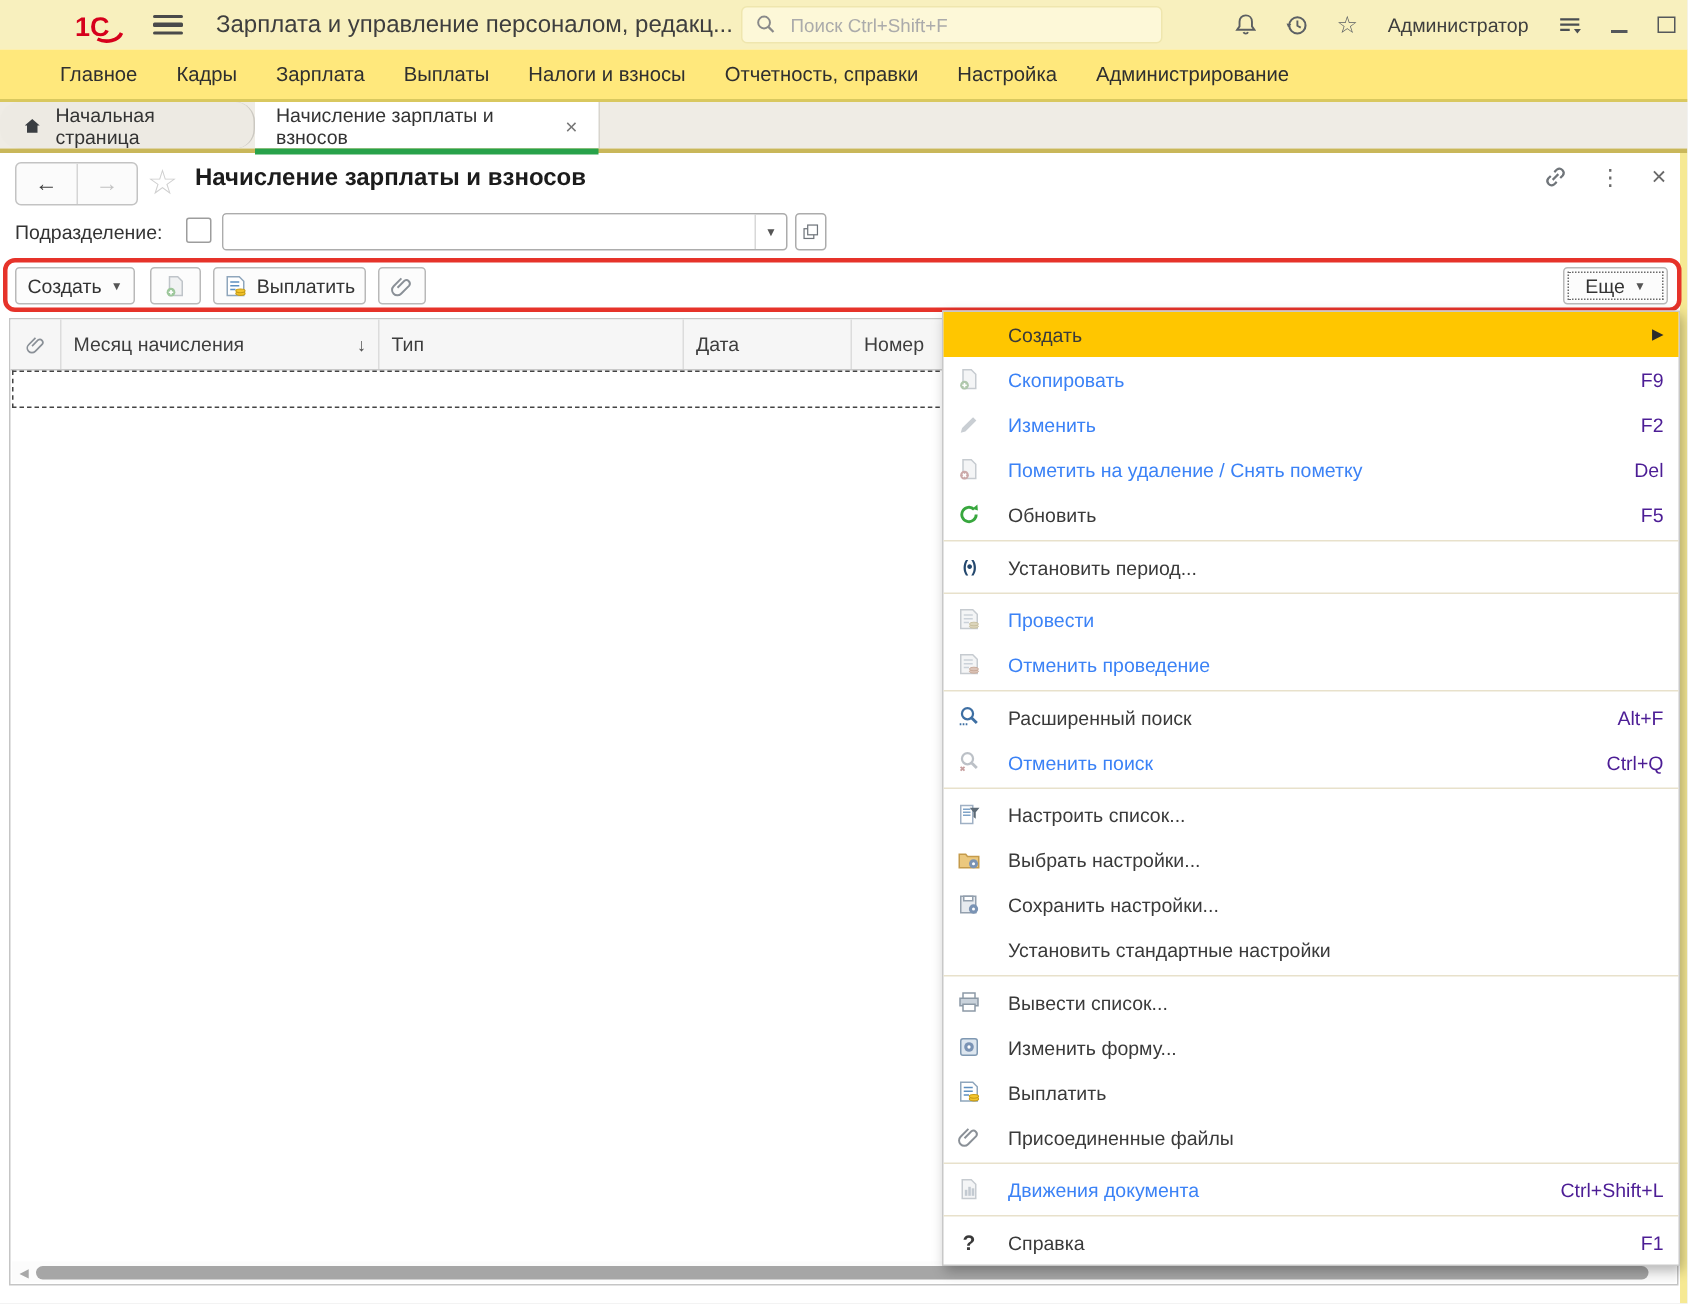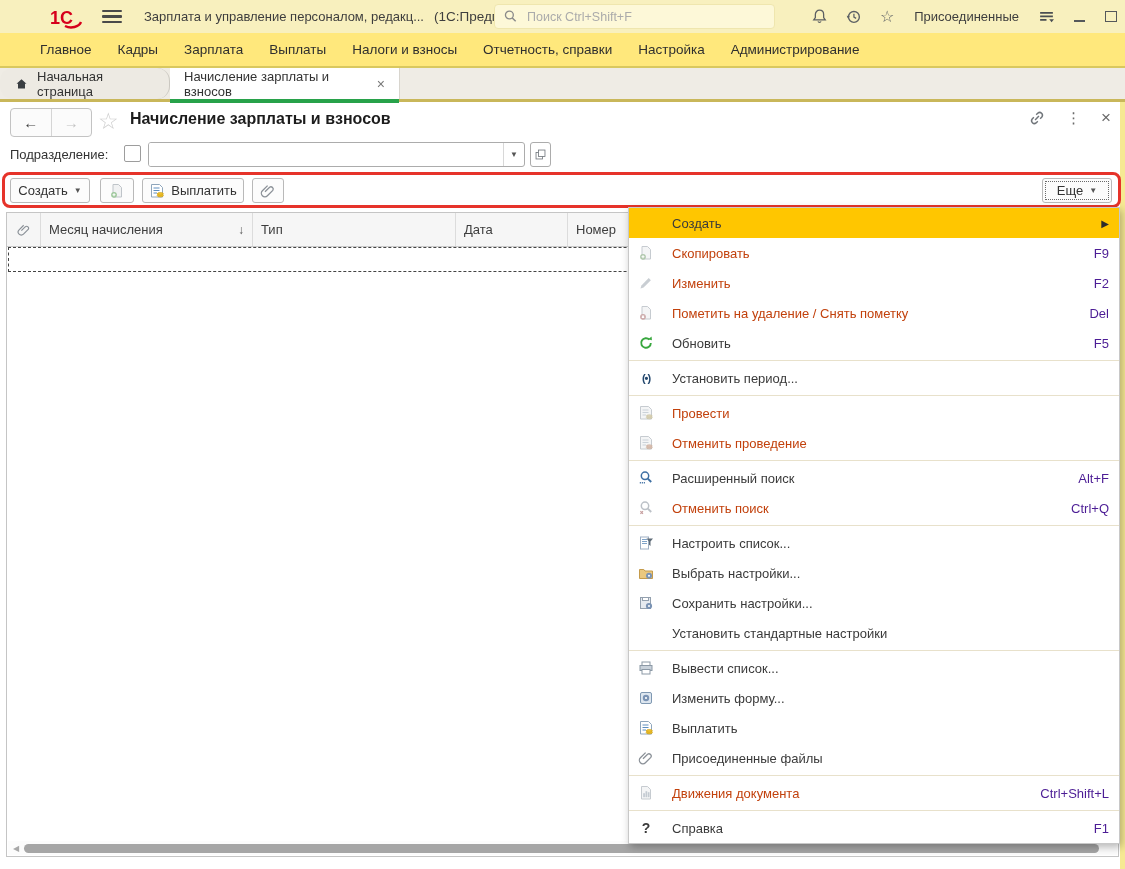--- a/index.html
+++ b/index.html
@@ -5,21 +5,21 @@
   html,body{margin:0;padding:0;background:#e9e9e9;}
   #app{position:relative;width:1125px;height:869px;background:#fff;overflow:hidden;
        font-family:"Liberation Sans",sans-serif;font-size:13px;color:#3a3a3a;}
   .abs{position:absolute;}
   svg{display:block;}
   
   #titlebar{left:0;top:0;width:1125px;height:33px;background:#F8F0BE;display:flex;align-items:center;padding-left:40px;}
   #logo{margin-left:10px;}
   #hamburger{margin-left:18px;display:flex;flex-direction:column;gap:3px;cursor:pointer;}
   #hamburger i{display:block;width:20px;height:2.4px;background:#4a4a4a;border-radius:1px;}
-  #tb-title{margin-left:22px;font-size:13px;color:#3e3e3e;white-space:nowrap;}
+  #tb-title{margin-left:22px;font-size:16px;color:#3e3e3e;white-space:nowrap;}
   #tb-app{margin-left:10px;font-size:13.5px;color:#3e3e3e;}
   #searchbox{position:absolute;left:494px;top:4px;width:281px;height:25px;background:#FDF8D8;
              border:1px solid #EFE6AE;border-radius:4px;display:flex;align-items:center;box-sizing:border-box;}
   #searchbox input{border:none;outline:none;background:transparent;flex:1;font-family:"Liberation Sans",sans-serif;
              font-size:12.5px;color:#555;}
   #searchbox input::placeholder{color:#ABABAB;}
   .tb-ic{width:30px;height:26px;display:flex;align-items:center;justify-content:center;cursor:pointer;}
   #tb-right{position:absolute;right:8px;top:0;height:33px;display:flex;align-items:center;gap:4px;}
   #tb-user{font-size:13px;color:#3e3e3e;margin:0 8px;}
   .winbtn{width:28px;height:26px;display:flex;align-items:center;justify-content:center;cursor:pointer;color:#55585b;}
@@ -86,21 +86,21 @@
   #hscroll{position:absolute;left:1px;right:1px;bottom:1px;height:14px;background:#FCFCFC;display:flex;align-items:center;}
   #hs-left{width:16px;text-align:center;color:#A8A8A8;font-size:8px;cursor:pointer;}
   #hs-thumb{height:9px;background:#A6A6A6;border-radius:5px;flex:0 0 1075px;cursor:grab;}
   
   #ctxmenu{left:628px;top:207px;width:492px;background:#fff;border:1px solid #C8C8C8;z-index:50;
            box-shadow:2px 3px 8px rgba(0,0,0,.28);box-sizing:border-box;padding:0;}
   .mi{height:30px;display:flex;align-items:center;padding:0 10px 0 0;cursor:pointer;}
   .mic{width:16px;height:16px;flex:0 0 16px;margin-left:9px;display:flex;align-items:center;justify-content:center;}
   .mil{margin-left:18px;font-size:13px;color:#3a3a3a;white-space:nowrap;flex:1;}
   .mis{font-size:13px;color:#4c1d95;margin-left:12px;}
-  .mi.dis .mil{color:#c2410c;}
+  .mi.dis .mil{color:#3b82f6;}
   .mi.hl{background:#FFC600;}
   .mi .sub{color:#2b2b2b;font-size:10px;margin-left:8px;}
   .msep{height:1px;background:#E8E1CB;margin:2px 0;}
   .pico{font-size:11px;font-weight:bold;color:#24486E;letter-spacing:-1px;}
   .qico{font-size:14px;font-weight:bold;color:#3a3a3a;}
   
   #right-frame{right:0;top:102px;width:5px;height:767px;background:#F6E993;}
 </style>
 </head>
 <body>
@@ -138,21 +138,21 @@
           </svg>
       </span>
       <span class="tb-ic">
         <svg width="17" height="17" viewBox="0 0 16 16">
             <circle cx="8.4" cy="8.4" r="5.1" fill="none" stroke="#5c6064" stroke-width="1.3"></circle>
             <path d="M8.4 5.4v3.2l2.1 1.2" fill="none" stroke="#5c6064" stroke-width="1.2"></path>
             <path d="M1.6 7.2l3 .3-2 2.2z" fill="#5c6064"></path>
           </svg>
       </span>
       <span class="tb-ic star-glyph">☆</span>
-      <span id="tb-user">Присоединенные</span>
+      <span id="tb-user">Администратор</span>
       <span class="tb-ic">
         <svg width="17" height="17" viewBox="0 0 16 16">
             <path d="M2 4.6h12M2 7.9h12M2 11.2h6" stroke="#4a4e52" stroke-width="1.5"></path>
             <path d="M10.6 10.7h4.4l-2.2 2.8z" fill="#4a4e52"></path>
           </svg>
       </span>
       <span class="winbtn">
           <span id="min-ic"></span>
         </span>
       <span class="winbtn">

